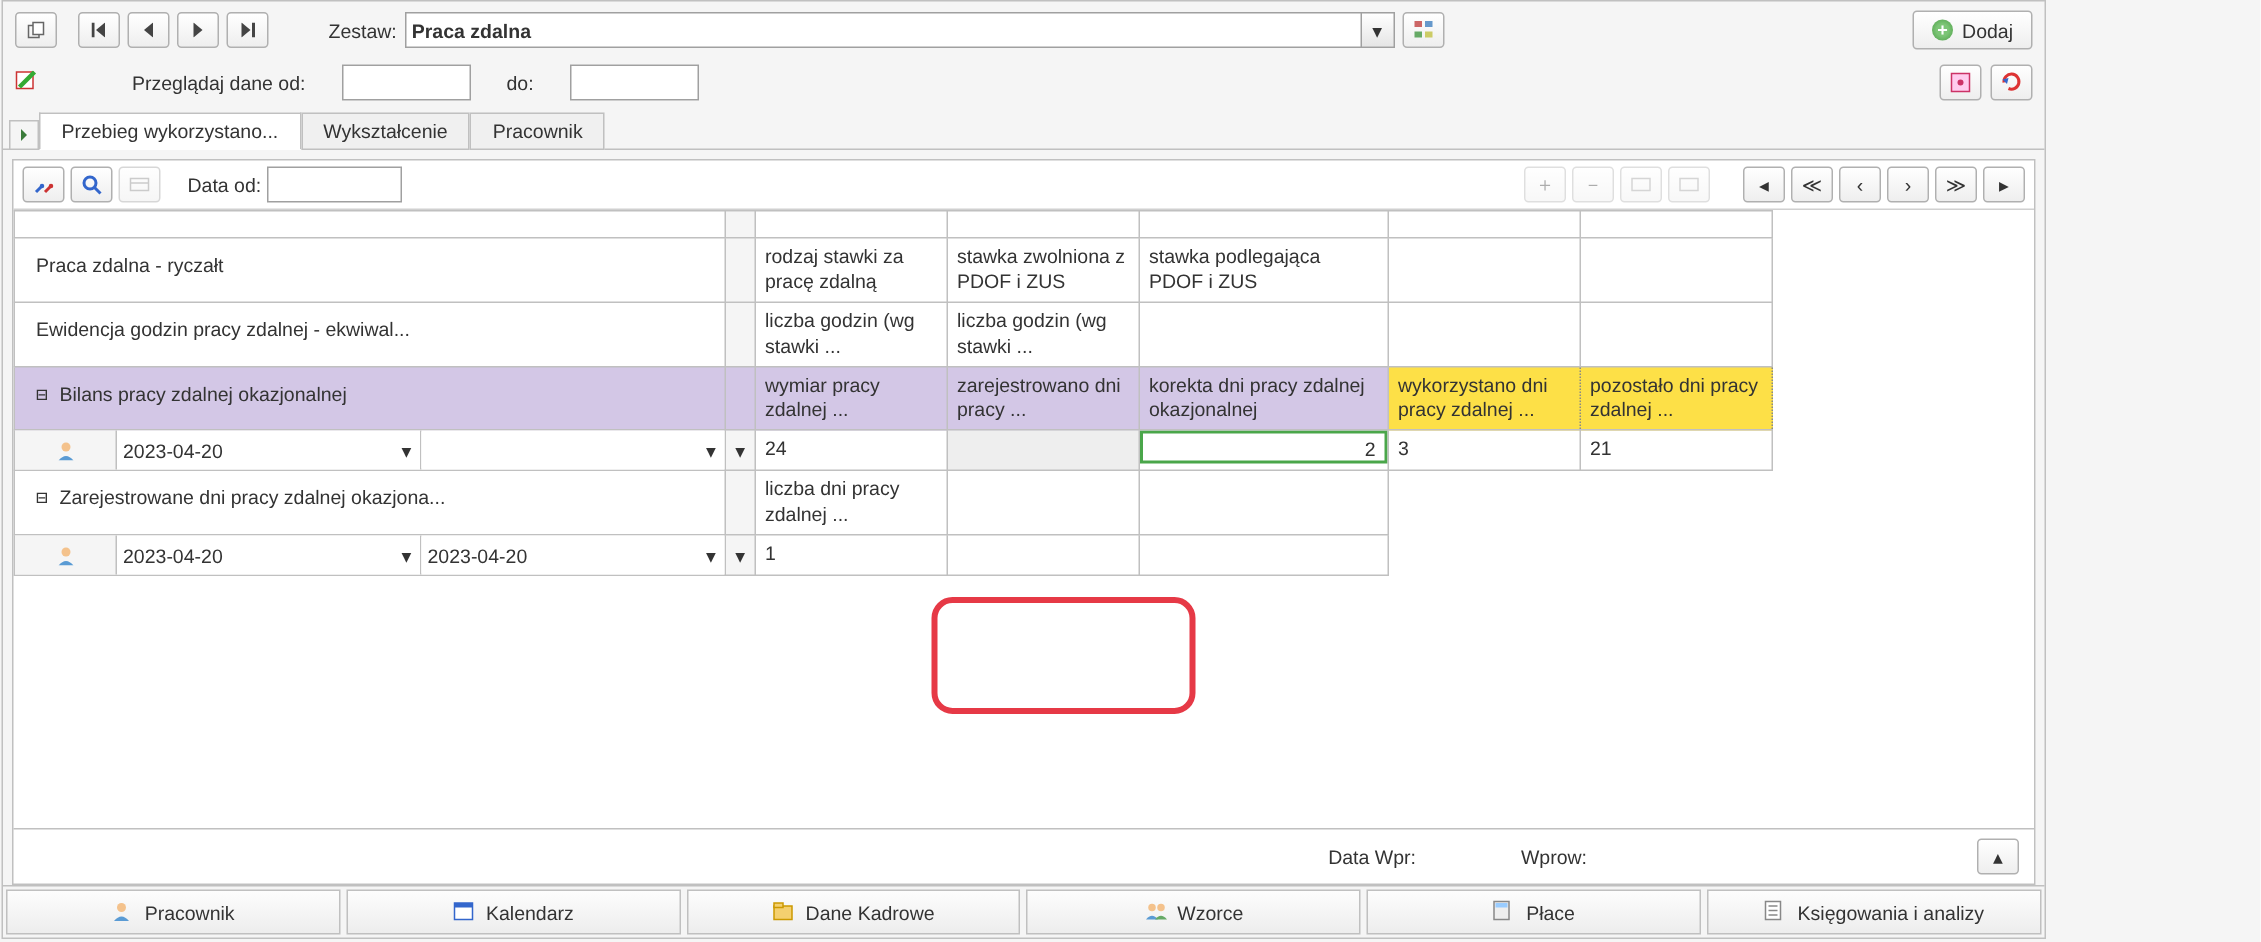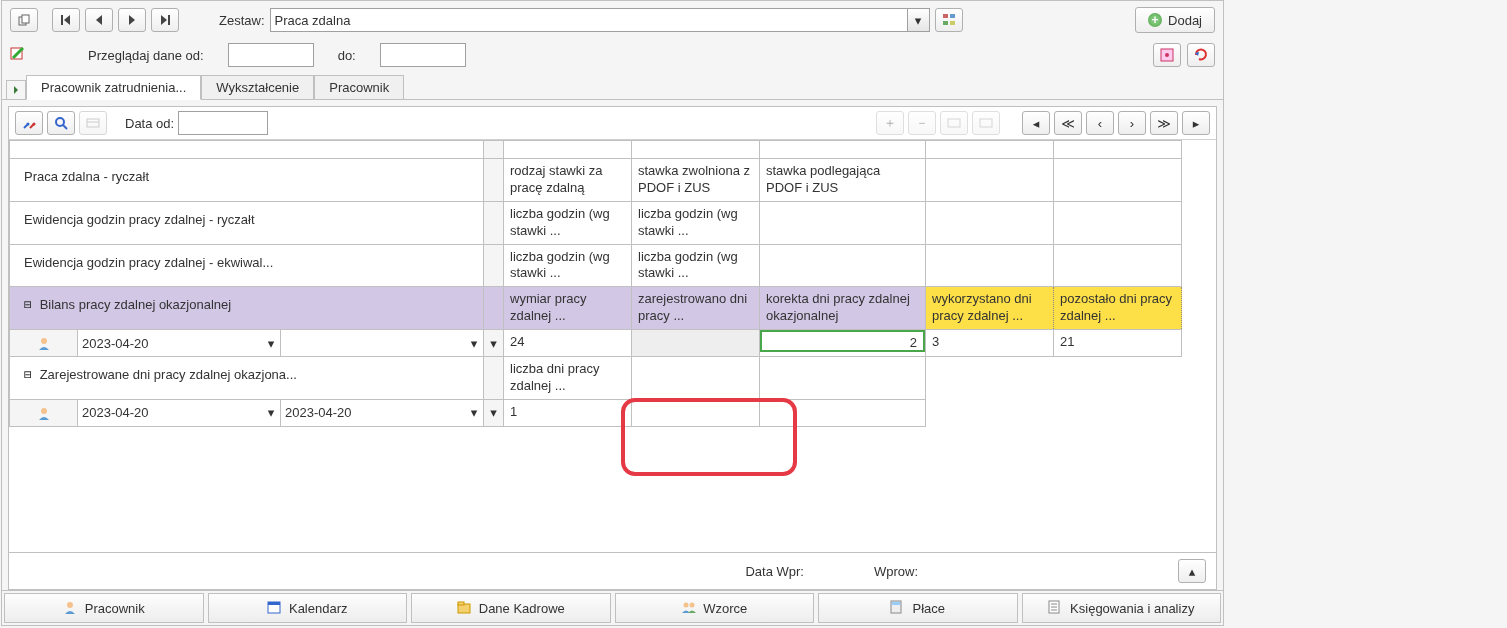--- a/index.html
+++ b/index.html
@@ -1,23 +1,23 @@
 <!DOCTYPE html>
 <html><head>
 <meta charset="utf-8">
 <style>
 * { box-sizing: border-box; margin: 0; padding: 0; font-family: "Segoe UI", Tahoma, sans-serif; font-size: 13px; color: #333; }
 body { background: #f5f5f5; width: 1507px; height: 628px; overflow: hidden; }
 
-.outer { border: 1px solid #c0c0c0; background: #f5f5f5; width: 1223px; height: 626px; margin: 0 1px; position: relative; }
+.outer { border: 1px solid #c0c0c0; background: #f5f5f5; width: 1363px; height: 626px; margin: 0 1px; position: relative; }
 
 .topbar { display: flex; align-items: center; gap: 5px; padding: 6px 8px; }
 .btn { background: linear-gradient(#fff,#eee); border: 1px solid #b0b0b0; border-radius: 3px; height: 24px; min-width: 28px; display: inline-flex; align-items: center; justify-content: center; cursor: pointer; padding: 0 6px; }
 .lbl { color: #333; white-space: nowrap; }
-.input-text { background: #fff; border: 1px solid #a0a0a0; height: 24px; padding: 0 4px; }
+.input-text { background: #fff; border: 1px solid #a0a0a0; height: 24px; padding: 0 4px; font-weight: bold; }
 .combo { display: flex; align-items: center; }
 .combo input { flex: 1; }
 .combo .drop { border: 1px solid #a0a0a0; border-left: none; width: 22px; height: 24px; background: linear-gradient(#fff,#e5e5e5); display: flex; align-items: center; justify-content: center; cursor: pointer; }
 .add-btn { display: flex; align-items: center; gap: 6px; padding: 0 12px; background: linear-gradient(#fff,#eee); border: 1px solid #b0b0b0; border-radius: 3px; height: 26px; cursor: pointer; }
 .plus-ico { width:14px; height:14px; border-radius:50%; background: radial-gradient(circle,#7cc576 40%,#4a9c44); display:flex; align-items:center; justify-content:center; color:#fff; font-weight:bold; font-size:12px; }
 
 .row2 { display: flex; align-items: center; gap: 24px; padding: 4px 8px 8px; }
 .row2 .right { margin-left: auto; display:flex; gap:6px; }
 
 .tabs1 { display: flex; align-items: flex-end; border-bottom: 1px solid #c0c0c0; padding-left: 4px; gap: 0; }
@@ -144,21 +144,21 @@
         </button>
     </div>
   </div>
 
   <div class="tabs1">
     <div class="arrow">
         <svg width="8" height="8">
           <polygon points="2,0 6,4 2,8" fill="#3a7b3a"></polygon>
         </svg>
       </div>
-    <div class="tab active">Pracownik zatrudnienia...</div>
+    <div class="tab active">Przebieg wykorzystano...</div>
     <div class="tab">Wykształcenie</div>
     <div class="tab">Pracownik</div>
   </div>
 
   <div class="gridarea">
     <div class="gridtoolbar">
       <button class="btn">
           <svg width="14" height="14">
             <line x1="2" y1="12" x2="6" y2="8" stroke="#36c" stroke-width="2"></line>
             <line x1="8" y1="12" x2="12" y2="8" stroke="#c33" stroke-width="2"></line>
@@ -221,29 +221,20 @@
         <tr>
           <td class="rowlabel" rowspan="1">Praca zdalna - ryczałt</td>
           <td class="expander-c"></td>
           <td class="colA cellpad">rodzaj stawki za pracę zdalną</td>
           <td class="colB cellpad">stawka zwolniona z PDOF i ZUS</td>
           <td class="colC cellpad">stawka podlegająca PDOF i ZUS</td>
           <td class="colD"></td>
               <td class="colE"></td>
         </tr>
 
-        <tr>
-          <td class="rowlabel">Ewidencja godzin pracy zdalnej - ryczałt</td>
-          <td class="expander-c"></td>
-          <td class="cellpad">liczba godzin (wg stawki ...</td>
-          <td class="cellpad">liczba godzin (wg stawki ...</td>
-          <td></td>
-              <td></td>
-              <td></td>
-        </tr>
 
 
         <tr>
           <td class="rowlabel">Ewidencja godzin pracy zdalnej - ekwiwal...</td>
           <td class="expander-c"></td>
           <td class="cellpad">liczba godzin (wg stawki ...</td>
           <td class="cellpad">liczba godzin (wg stawki ...</td>
           <td></td>
               <td></td>
               <td></td>

